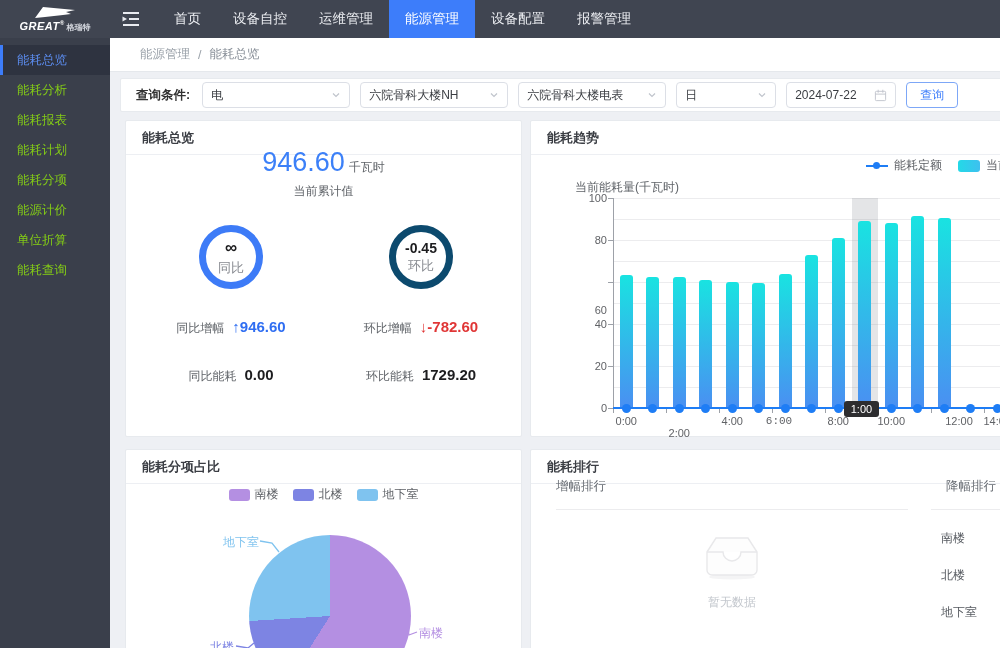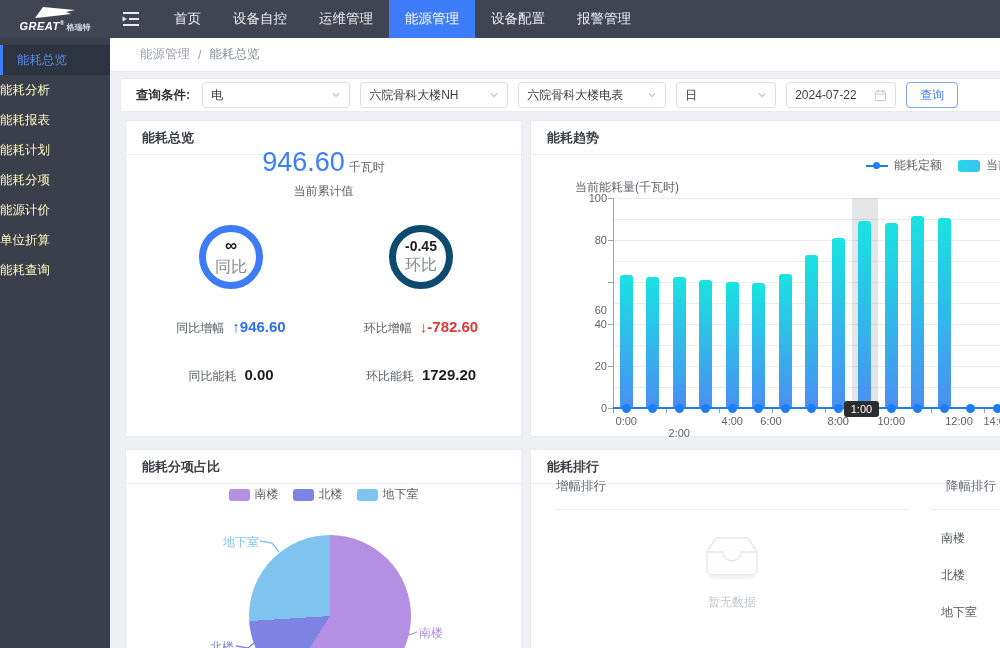--- a/index.html
+++ b/index.html
@@ -12,21 +12,21 @@
   .logo-text { color:#fff; font-size:11px; font-weight:bold; font-style:italic; letter-spacing:.5px; white-space:nowrap; }
   .logo-text .reg { font-size:6px; vertical-align:super; }
   .logo-text .cn { font-style:normal; font-weight:bold; font-size:8px; color:#d8dbe2; margin-left:2px; letter-spacing:0; }
   .collapse-btn { width:42px; height:38px; display:flex; align-items:center; justify-content:center; cursor:pointer; }
   .nav-items { display:flex; height:38px; margin-left:6px; }
   .nav-item { padding:0 16px; line-height:38px; font-size:13.5px; color:#eceef2; cursor:pointer; white-space:nowrap; }
   .nav-item.active { background:#3d7dfa; color:#fff; }
 
   
   .sidebar { position:absolute; left:0; top:38px; width:110px; height:610px; background:#3a3f4b; z-index:20; padding-top:7px; }
-  .side-item { height:30px; line-height:30px; font-size:12.5px; color:#fef9c3; cursor:pointer; }
+  .side-item { height:30px; line-height:30px; padding-left:17px; font-size:12.5px; color:#84cc16; cursor:pointer; }
   .side-item.active { background:#2e3340; border-left:3px solid #3d7dfa; padding-left:14px; color:#5c8df0; }
 
   
   .crumb-bar { position:absolute; left:110px; top:38px; width:890px; height:34px; background:#fff; border-bottom:1px solid #e5e8ec; display:flex; align-items:center; padding-left:30px; z-index:10; }
   .crumb-bar span { font-size:12.5px; color:#9aa1a9; }
   .crumb-sep { margin:0 8px; }
   .crumb-cur { color:#868d96 !important; }
 
   
   .query-card { position:absolute; left:120px; top:78px; width:892px; height:34px; background:#fff; border:1px solid #e7eaee; border-radius:2px; display:flex; align-items:center; padding-left:15px; gap:10px; z-index:5; }
@@ -48,21 +48,21 @@
   .ov-head { position:absolute; top:26px; width:100%; text-align:center; }
   .ov-value { font-size:27px; color:#3c80f8; }
   .ov-unit { font-size:12px; color:#5f6368; margin-left:4px; }
   .ov-sub { position:absolute; top:62px; width:100%; text-align:center; font-size:12px; color:#5f6368; }
   .ov-col { position:absolute; top:98px; width:180px; text-align:center; }
   .ov-col.c0 { left:15px; } .ov-col.c1 { left:205px; }
   .ring { width:64px; height:64px; border-radius:50%; margin:6px auto 0; display:flex; flex-direction:column; align-items:center; justify-content:center; }
   .ring.blue { border:7px solid #3d7bf7; } .ring.red { border:7px solid #0c4a6e; }
   .ring-val { font-size:14px; font-weight:bold; color:#1d1d1f; }
   .ring.blue .ring-val { font-size:17px; }
-  .ring-lab { font-size:16px; color:#86898f; margin-top:1px; }
+  .ring-lab { font-size:13px; color:#86898f; margin-top:1px; }
   .ov-row { margin-top:29px; font-size:12px; color:#5f6368; white-space:nowrap; }
   .ov-row b { font-size:15px; margin-left:8px; color:#1d1d1f; }
   .ov-row .pos { color:#2f6ef2; } .ov-row .neg { color:#e03636; }
 
   
   .trend-plot { position:absolute; left:0; top:34px; right:0; bottom:0; }
   .t-legend { position:absolute; left:335px; top:36px; display:flex; gap:16px; align-items:center; }
   .t-legend .item { display:flex; align-items:center; gap:6px; font-size:12px; color:#5e6166; }
   .lg-line { position:relative; width:22px; height:9px; }
   .lg-line i { position:absolute; left:0; top:4px; width:22px; height:2px; background:#1e7df5; }
@@ -291,21 +291,21 @@
         <div class="xtick" style="left: 135px; top: 254px;"></div>
         <div class="xtick" style="left: 188px; top: 254px;"></div>
         <div class="xtick" style="left: 241px; top: 254px;"></div>
         <div class="xtick" style="left: 294px; top: 254px;"></div>
         <div class="xtick" style="left: 347px; top: 254px;"></div>
         <div class="xtick" style="left: 400px; top: 254px;"></div>
         <div class="xtick" style="left: 453px; top: 254px;"></div>
         <div class="xlab" style="left: 73.25px; top: 260px;">0:00</div>
         <div class="xlab" style="left: 126.25px; top: 260px; margin-top: 12px;">2:00</div>
         <div class="xlab" style="left: 179.25px; top: 260px;">4:00</div>
-        <div class="xlab" style="left: 218px; top: 260px;">6:00</div>
+        <div class="xlab" style="left: 226px; top: 260px; font-family: Liberation Mono, monospace;">6:00</div>
         <div class="xlab" style="left: 285.25px; top: 260px;">8:00</div>
         <div class="xlab" style="left: 338.25px; top: 260px;">10:00</div>
         <div class="xlab" style="left: 406px; top: 260px;">12:00</div>
         <div class="xlab" style="left: 444.25px; top: 260px;">14:00</div>
         <div class="axis-tip" style="left: 312.75px; top: 246px;">1:00</div>
       </div>
   </div>
 
   <div class="card" id="card-pie">
     <div class="card-title">能耗分项占比</div>

